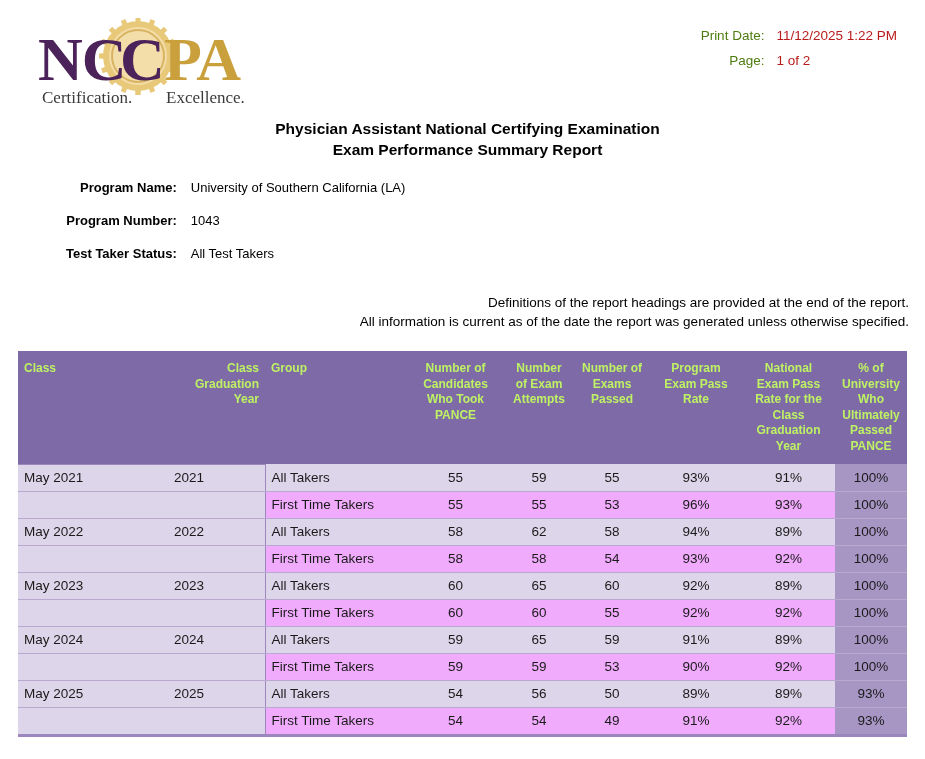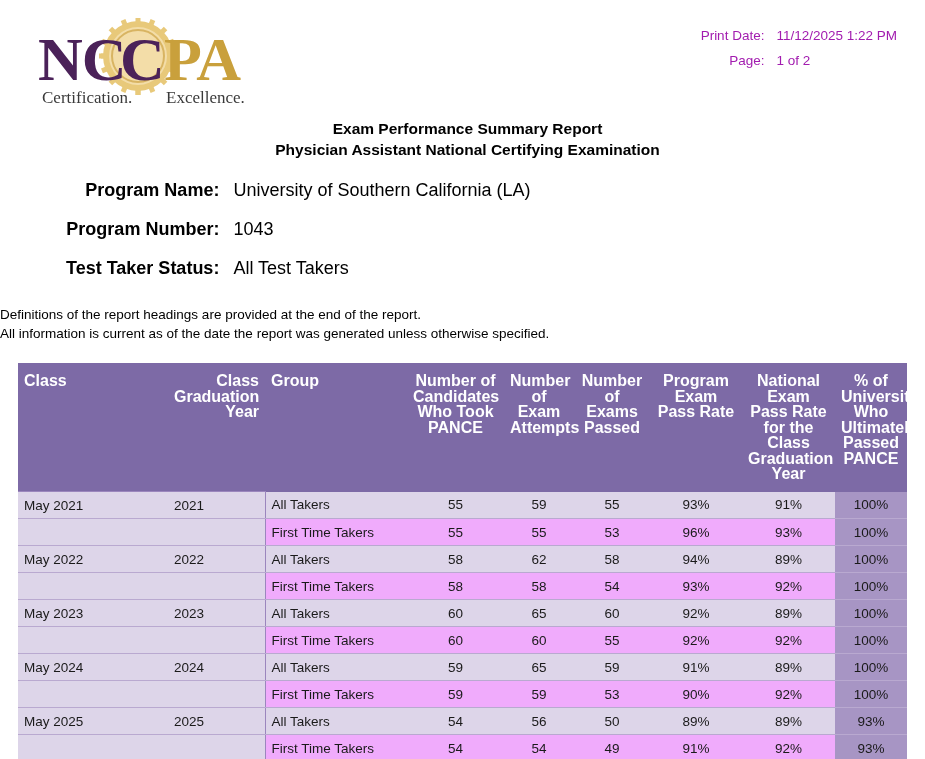--- a/index.html
+++ b/index.html
@@ -34,27 +34,27 @@
   .print-meta {
     position: absolute;
     right: 28px;
     top: 23px;
     font-size: 13.5px;
     line-height: 25px;
   }
   .print-meta table { border-collapse: collapse; }
   .print-meta td { padding: 0; vertical-align: top; white-space: nowrap; }
   .meta-label {
-    color: #a21caf;
+    color: #4d7c0f;
     text-align: right;
     padding-right: 12px !important;
     font-family: "Liberation Sans", sans-serif;
   }
   .meta-value {
-    color: #a21caf;
+    color: #b91c1c;
     text-align: left;
   }
 
   
   .report-title {
     text-align: center;
     font-size: 15.5px;
     font-weight: bold;
     line-height: 21px;
     margin: 0;
@@ -66,57 +66,57 @@
   .info-block {
     margin-top: 20px;
     padding-left: 0;
   }
   .info-table {
     border-collapse: collapse;
     margin-left: 66px;
   }
   .info-table td {
     padding: 0 0 18px 0;
-    font-size: 18px;
+    font-size: 13px;
     vertical-align: top;
     white-space: nowrap;
   }
   .info-label {
     font-weight: bold;
     text-align: right;
     padding-right: 14px !important;
   }
   .info-value { text-align: left; }
 
   
   .definitions {
-    text-align: left;
+    text-align: right;
     font-size: 13.5px;
     line-height: 19px;
-    margin-top: 8px;
+    margin-top: 14px;
     padding-right: 16px;
   }
   .definitions .d-line { display: block; }
 
   
   .table-wrap {
     margin: 20px 18px 0 18px;
     width: 889px;
   }
   table.report {
     border-collapse: collapse;
     width: 889px;
     table-layout: fixed;
     font-size: 13.5px;
   }
   table.report thead th {
     background: #7d6aa6;
-    color: #ffffff;
+    color: #bef264;
     font-weight: bold;
-    font-size: 16px;
+    font-size: 12px;
     line-height: 15.5px;
     vertical-align: top;
     padding: 10px 6px 10px 6px;
     height: 100px;
     box-sizing: border-box;
   }
   th.h-class       { text-align: left;   padding-left: 9px; }
   th.h-gradyear    { text-align: right;  padding-right: 14px; }
   th.h-group       { text-align: left;   padding-left: 9px; }
   th.h-num         { text-align: center; }
@@ -233,22 +233,22 @@
       <tr>
         <td class="meta-label">Page:</td>
         <td class="meta-value">1 of 2</td>
       </tr>
     </tbody>
       </table>
   </div>
 </div>
 
 <div class="report-title">
+  <span class="t-line">Physician Assistant National Certifying Examination</span>
   <span class="t-line">Exam Performance Summary Report</span>
-  <span class="t-line">Physician Assistant National Certifying Examination</span>
 </div>
 
 <div class="info-block">
   <table class="info-table">
     <tbody>
         <tr>
       <td class="info-label">Program Name:</td>
       <td class="info-value">University of Southern California (LA)</td>
     </tr>
     <tr>

